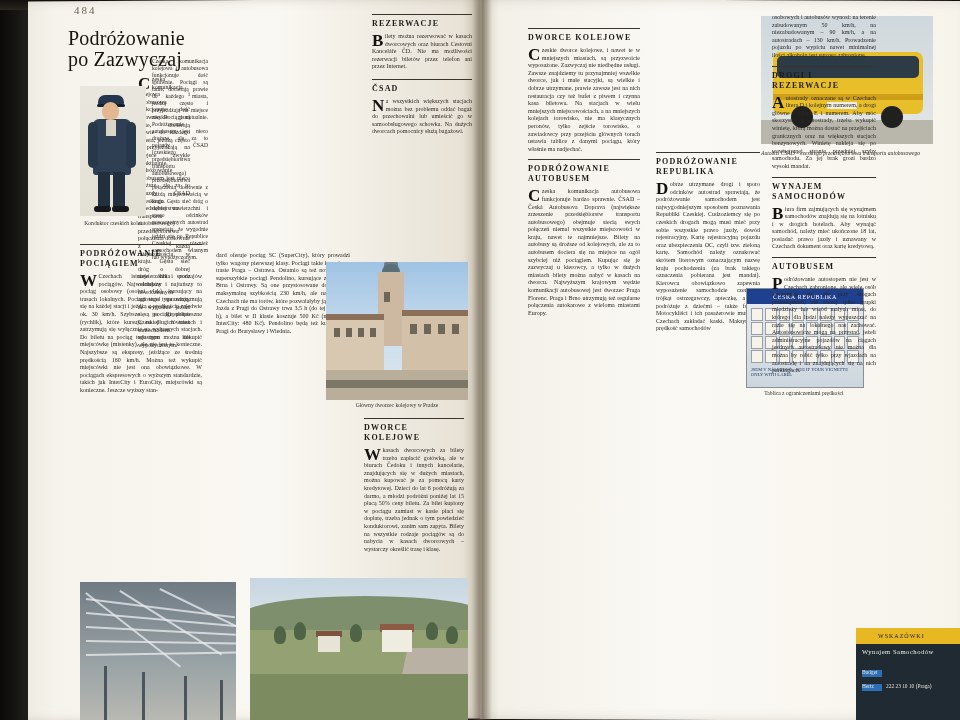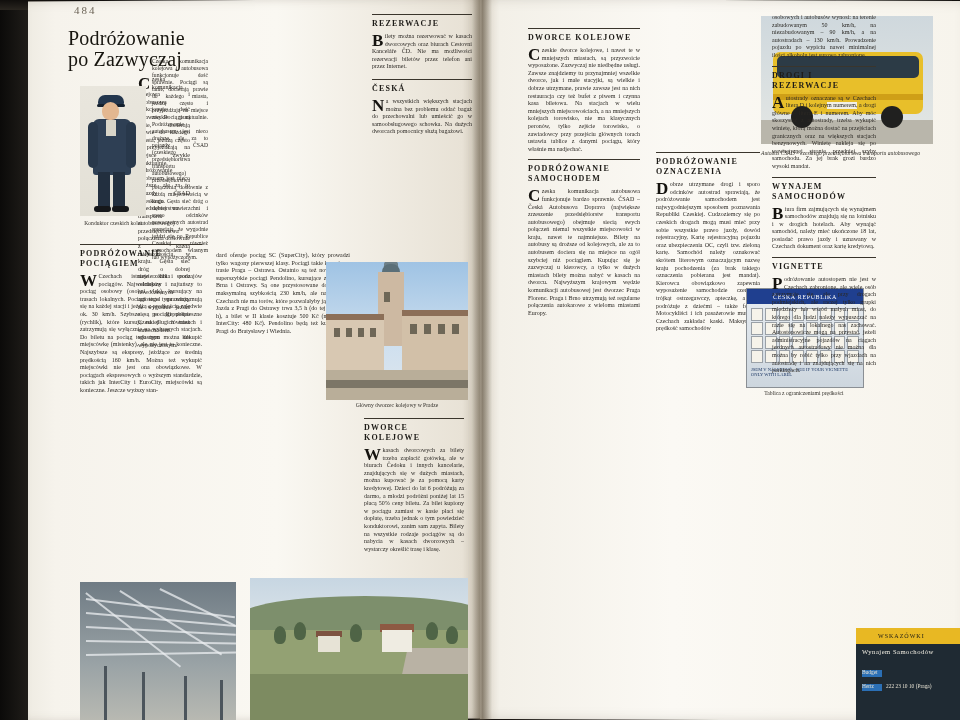--- a/index.html
+++ b/index.html
@@ -267,21 +267,21 @@
       <h2 class="sec">DWORCE KOLEJOWE</h2>
       <div class="body dropcap">W kasach dworcowych za bilety trzeba zapłacić gotówką, ale w biurach Čedoku i innych kancelarie, znajdujących się w dużych miastach, można kupować je za pomocą karty kredytowej. Dzieci do lat 6 podróżują za darmo, a młodzi podróżni poniżej lat 15 płacą 50% ceny biletu. Za bilet kupiony w pociągu zamiast w kasie płaci się dopłatę, trzeba jednak o tym powiedzieć konduktorowi, zanim sam zapyta. Bilety na wszystkie rodzaje pociągów są do nabycia w kasach dworcowych – wystarczy określić trasę i klasę.</div>
     </div>
 
     <div class="col" id="c3">
       <div class="rule"></div>
       <h2 class="sec">REZERWACJE</h2>
       <div class="body dropcap">Bilety można rezerwować w kasach dworcowych oraz biurach Cestovní Kanceláře ČD. Nie ma możliwości rezerwacji biletów przez telefon ani przez Internet.</div>
       <div style="height:8px"></div>
       <div class="rule"></div>
-      <h2 class="sec">ČESKÁ</h2>
+      <h2 class="sec">ČSAD</h2>
       <div class="body dropcap">Na wszystkich większych stacjach można bez problemu oddać bagaż do przechowalni lub umieścić go w samoobsługowego schowka. Na dużych dworcach pomocnicy służą bagażowi.</div>
     </div>
 
     <div class="imgbox" id="canopy">
       <div class="bg2"></div>
       <div class="beam" style="left:6px;top:16px;width:150px;transform:rotate(7deg);"></div>
       <div class="beam" style="left:6px;top:30px;width:150px;transform:rotate(5deg);"></div>
       <div class="beam" style="left:6px;top:44px;width:150px;transform:rotate(3deg);"></div>
       <div class="beam" style="left:6px;top:58px;width:150px;transform:rotate(1deg);"></div>
       <div class="beam" style="left:6px;top:72px;width:150px;transform:rotate(-1deg);"></div>
@@ -293,39 +293,39 @@
       <div class="post" style="left:104px;height:44px;"></div>
       <div class="post" style="left:140px;height:40px;"></div>
     </div>
 
     <div class="col" id="c4">
       <div class="rule"></div>
       <h2 class="sec">DWORCE KOLEJOWE</h2>
       <div class="body dropcap">Czeskie dworce kolejowe, i nawet te w mniejszych miastach, są przyzwoicie wyposażone. Zazwyczaj nie niedbędne usługi. Zawsze znajdziemy tu przynajmniej wszelkie dworce, jak i małe stacyjki, są wielkie i dobrze utrzymane, prawie zawsze jest na nich restauracja czy też bufet z piwem i czynna kasa biletowa. Na stacjach w wielu mniejszych miejscowościach, a na mniejszych kolejach torowisko, nie ma klasycznych peronów, tylko zejście torowisko, o zawiadowcy przy przejściu głównych torach ustawia tablice z danymi pociągu, który właśnie ma nadjechać.</div>
       <div style="height:6px"></div>
       <div class="rule"></div>
-      <h2 class="sec">PODRÓŻOWANIE SAMOCHODEM</h2>
+      <h2 class="sec">PODRÓŻOWANIE AUTOBUSEM</h2>
       <div class="body dropcap">Czeska komunikacja autobusowa funkcjonuje bardzo sprawnie. ČSAD – Česká Autobusova Doprava (największe zrzeszenie przedsiębiorstw transportu autobusowego) obejmuje siecią swych połączeń niemal wszystkie miejscowości w kraju, nawet te najmniejsze. Bilety na autobusy są droższe od kolejowych, ale za to autobusem dociera się na miejsce na ogół szybciej niż pociągiem. Kupując się je zazwyczaj u kierowcy, a tylko w dużych miastach bilety można nabyć w kasach na dworcu. Najwyższym krajowym wędzie komunikacji autobusowej jest dworzec Praga Florenc. Praga i Brno utrzymują też regularne połączenia autokarowe z wieloma miastami Europy.</div>
     </div>
 
     <div class="imgbox" id="bus">
       <div class="sky"></div>
       <div class="body3"></div>
       <div class="glasstop"></div>
       <div class="stripe"></div>
       <div class="plate"></div>
       <div class="ground"></div>
       <div class="wheelL"></div>
       <div class="wheelR"></div>
     </div>
     <div class="cap" style="left:733px;top:150px;width:172px;">Autobus ČSAD – czeskiego przedsiębiorstwa transportu autobusowego</div>
 
     <div class="col" id="c5">
       <div class="rule"></div>
-      <h2 class="sec">PODRÓŻOWANIE OZNACZENIA</h2>
+      <h2 class="sec">PODRÓŻOWANIE REPUBLIKA</h2>
       <div class="body dropcap">Dobrze utrzymane drogi i sporo odcinków autostrad sprawiają, że podróżowanie samochodem jest najwygodniejszym sposobem poznawania Republiki Czeskiej. Cudzoziemcy się po czeskich drogach mogą musi mieć przy sobie wszystkie prawo jazdy, dowód rejestracyjny, Kartę rejestracyjną pojazdu oraz ubezpieczenia OC, czyli tzw. zieloną kartę. Samochód należy oznakować skrótem literowym oznaczającym nazwę kraju pochodzenia (za brak takiego oznaczenia pobierana jest mandat). Kierowca obowiązkowo zapewnia wyposażenie samochodzie czerwony trójkąt ostrzegawczy, apteczkę, a jeśli podróżuje z dziećmi – także fotelik. Motocykliści i ich pasażerowie muszą w Czechach zakładać kaski. Maksymalna prędkość samochodów</div>
     </div>
 
     <div class="imgbox" id="plate">
       <div class="top">ČESKÁ REPUBLIKA</div>
       <div class="row" style="top:19px;">
         <div class="sq"></div>
           <div class="sq"></div>
           <div class="sq"></div>
           <div class="sq"></div>
@@ -373,21 +373,21 @@
       <div style="height:6px"></div>
       <div class="rule"></div>
       <h2 class="sec">DROGI I REZERWACJE</h2>
       <div class="body dropcap">Autostrady oznaczane są w Czechach literą D i kolejnym numerem, a drogi główne – literą E i numerem. Aby móc skorzystać z autostrady, trzeba wykupić winietę, którą można dostać na przejściach granicznych oraz na większych stacjach benzynowych. Winietę nakleja się po wewnętrznej stronie przedniej szyby samochodu. Za jej brak grozi bardzo wysoki mandat.</div>
       <div style="height:6px"></div>
       <div class="rule"></div>
       <h2 class="sec">WYNAJEM SAMOCHODÓW</h2>
       <div class="body dropcap">Biura firm zajmujących się wynajmem samochodów znajdują się na lotnisku i w drogich hotelach. Aby wynająć samochód, należy mieć ukończone 18 lat, posiadać prawo jazdy i uznawany w Czechach dokument oraz kartę kredytową.</div>
       <div style="height:6px"></div>
       <div class="rule"></div>
-      <h2 class="sec">VIGNETTE</h2>
+      <h2 class="sec">AUTOBUSEM</h2>
       <div class="body dropcap">Podróżowanie autostopem nie jest w Czechach zabronione, ale wiele osób zatrzymuje się, ale przy drogach podmiejskich, ale raczej tylko grupki młodzieży lub wśród małych miast, do którego dla ludzi należy wypuszczać na razie się na lokalnego nas zachować. Autostopowicze mogą na przystać, jeżeli administracyjne pojazdów na ciągach jezdnych autostradowy nie można dla można by robić tylko przy wjazdach na autostradę i na znajdujących się na nich parkingach.</div>
     </div>
 
     <div class="imgbox" id="landscape">
       <div class="sky"></div>
       <div class="hill"></div>
       <div class="field"></div>
       <div class="road"></div>
       <div class="field2"></div>
       <div class="roof"></div>

